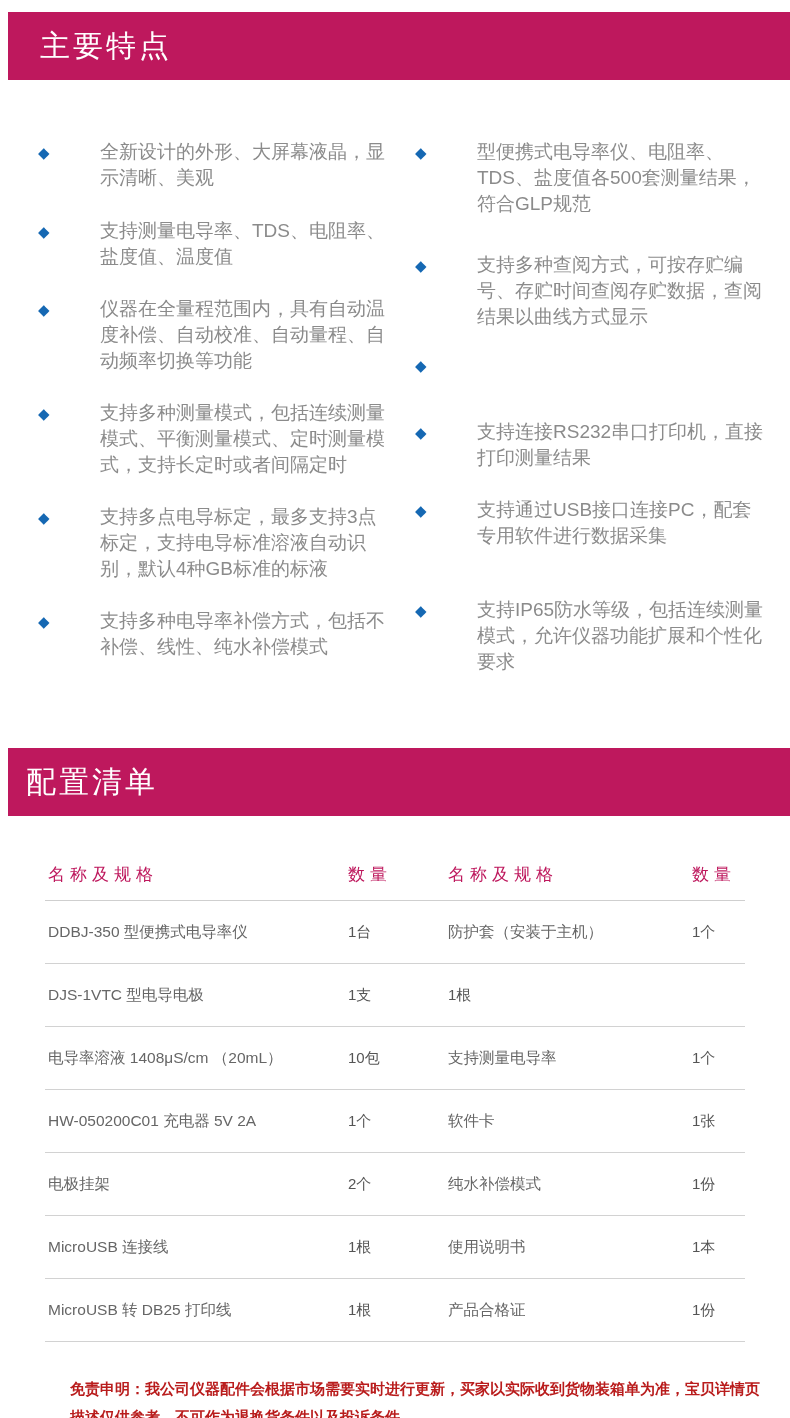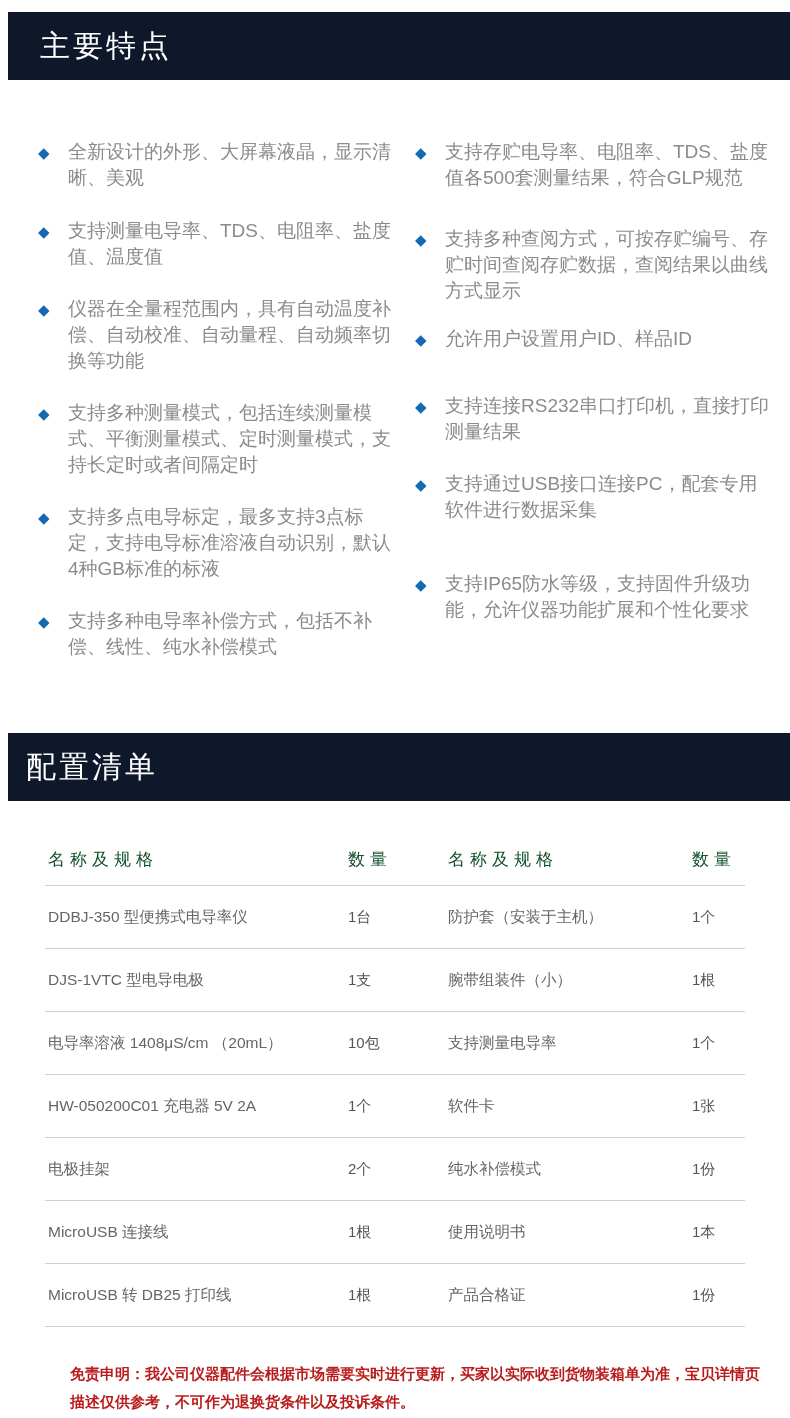--- a/index.html
+++ b/index.html
@@ -7,21 +7,21 @@
     position:relative;
     width:790px;height:1418px;
     overflow:hidden;
     background:#ffffff;
     font-family:"Liberation Sans","DejaVu Sans",sans-serif;
   }
   
   .banner{
     margin-left:8px;
     height:68px;
-    background:#0f172a;
+    background:#be185d;
     display:flex;
     align-items:center;
     padding-left:32px;
   }
   .banner-title{
     color:#ffffff;
     font-size:30px;
     letter-spacing:3px;
     font-weight:400;
   }
@@ -43,20 +43,21 @@
     color:#1568B3;
     font-size:15px;
     line-height:26px;
     padding-top:1px;
   }
   .feat-text{
     color:#8B8B8B;
     font-size:19px;
     line-height:26px;
     width:325px;
+    margin-left:32px;
   }
   .feat-col-left  .feat-item:nth-child(1){margin-bottom:27px;}
   .feat-col-left  .feat-item:nth-child(2){margin-bottom:26px;}
   .feat-col-left  .feat-item:nth-child(3){margin-bottom:26px;}
   .feat-col-left  .feat-item:nth-child(4){margin-bottom:26px;}
   .feat-col-left  .feat-item:nth-child(5){margin-bottom:26px;}
   .feat-col-right .feat-item:nth-child(1){margin-bottom:35px;}
   .feat-col-right .feat-item:nth-child(2){margin-bottom:22px;}
   .feat-col-right .feat-item:nth-child(3){margin-bottom:40px;}
   .feat-col-right .feat-item:nth-child(4){margin-bottom:26px;}
@@ -71,21 +72,21 @@
     align-items:center;
     border-bottom:1px solid #D2D2D2;
   }
   .cfg-row-header{height:52px;border-bottom:1px solid #CFCFCF;}
   .cfg-row-body{height:62px;}
   .cell-name-l{width:303px;padding-left:3px;box-sizing:border-box;}
   .cell-qty-l{width:100px;}
   .cell-name-r{width:244px;}
   .cell-qty-r{flex:1;}
   .cfg-row-header .cell{
-    color:#14532d;
+    color:#be185d;
     font-size:17px;
     letter-spacing:5px;
   }
   .cfg-row-body .cell{
     color:#666666;
     font-size:15.5px;
   }
   .cfg-row-body .qty{color:#555555;font-size:15px;}
 
   
@@ -130,41 +131,40 @@
         <span class="feat-text">支持多点电导标定，最多支持3点标定，支持电导标准溶液自动识别，默认4种GB标准的标液</span>
       </div>
       <div class="feat-item">
         <span class="diamond">◆</span>
         <span class="feat-text">支持多种电导率补偿方式，包括不补偿、线性、纯水补偿模式</span>
       </div>
     </div>
     <div class="feat-col feat-col-right">
       <div class="feat-item">
         <span class="diamond">◆</span>
-        <span class="feat-text">支持存贮电导率、电阻率、TDS、盐度值各500套测量结果，符合GLP规范</span>
+        <span class="feat-text">型便携式电导率仪、电阻率、TDS、盐度值各500套测量结果，符合GLP规范</span>
       </div>
       <div class="feat-item">
         <span class="diamond">◆</span>
         <span class="feat-text">支持多种查阅方式，可按存贮编号、存贮时间查阅存贮数据，查阅结果以曲线方式显示</span>
       </div>
       <div class="feat-item">
         <span class="diamond">◆</span>
-        <span class="feat-text">允许用户设置用户ID、样品ID</span>
       </div>
       <div class="feat-item">
         <span class="diamond">◆</span>
         <span class="feat-text">支持连接RS232串口打印机，直接打印测量结果</span>
       </div>
       <div class="feat-item">
         <span class="diamond">◆</span>
         <span class="feat-text">支持通过USB接口连接PC，配套专用软件进行数据采集</span>
       </div>
       <div class="feat-item">
         <span class="diamond">◆</span>
-        <span class="feat-text">支持IP65防水等级，支持固件升级功能，允许仪器功能扩展和个性化要求</span>
+        <span class="feat-text">支持IP65防水等级，包括连续测量模式，允许仪器功能扩展和个性化要求</span>
       </div>
     </div>
   </div>
 
   <div class="banner banner-2">
     <span class="banner-title">配置清单</span>
   </div>
 
   <div class="cfg-table">
     <div class="cfg-row cfg-row-header">
@@ -176,21 +176,20 @@
 
     <div class="cfg-row cfg-row-body">
       <span class="cell cell-name-l">DDBJ-350 型便携式电导率仪</span>
       <span class="cell qty cell-qty-l">1台</span>
       <span class="cell cell-name-r">防护套（安装于主机）</span>
       <span class="cell qty cell-qty-r">1个</span>
     </div>
     <div class="cfg-row cfg-row-body">
       <span class="cell cell-name-l">DJS-1VTC 型电导电极</span>
       <span class="cell qty cell-qty-l">1支</span>
-      <span class="cell cell-name-r">腕带组装件（小）</span>
       <span class="cell qty cell-qty-r">1根</span>
     </div>
     <div class="cfg-row cfg-row-body">
       <span class="cell cell-name-l">电导率溶液 1408μS/cm （20mL）</span>
       <span class="cell qty cell-qty-l">10包</span>
       <span class="cell cell-name-r">支持测量电导率</span>
       <span class="cell qty cell-qty-r">1个</span>
     </div>
     <div class="cfg-row cfg-row-body">
       <span class="cell cell-name-l">HW-050200C01 充电器 5V 2A</span>

